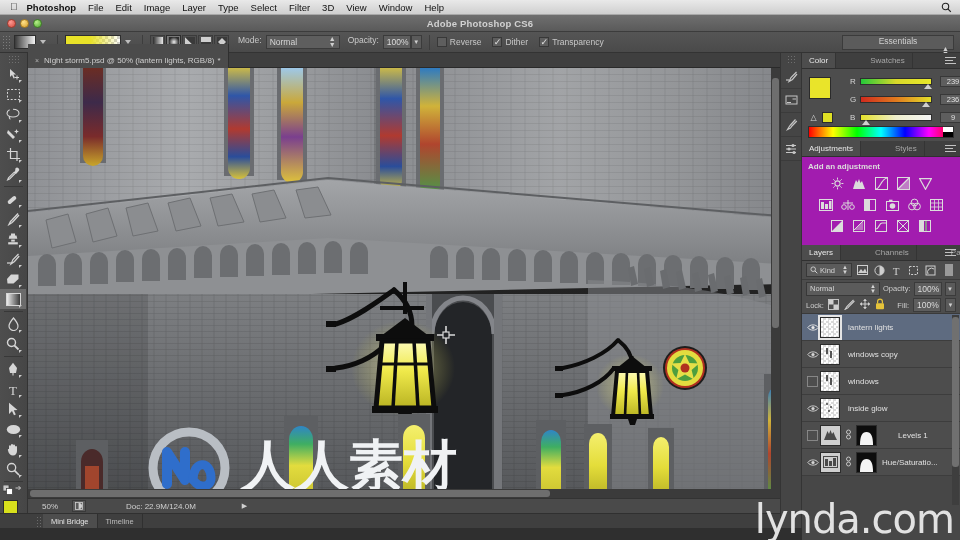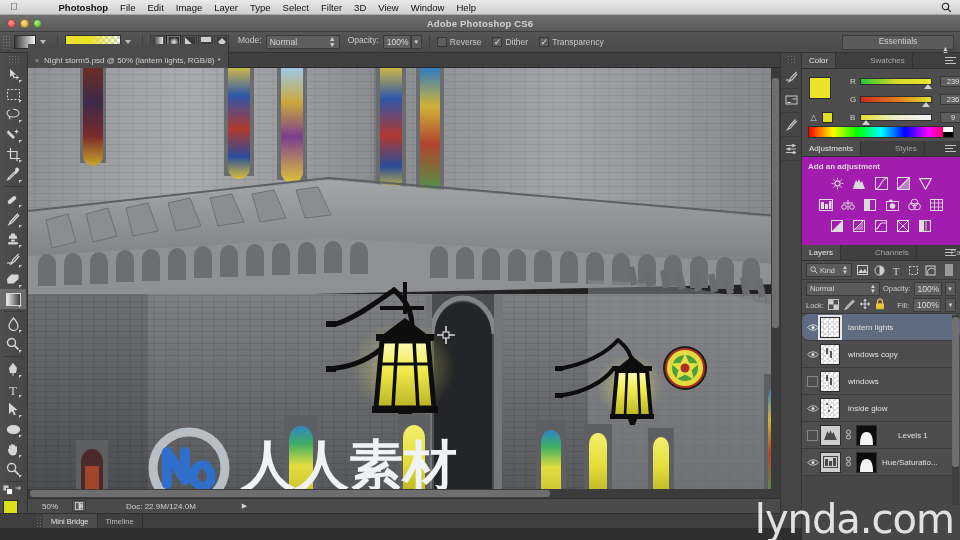--- a/index.html
+++ b/index.html
@@ -6,21 +6,21 @@
   html,body{ width:960px; height:540px; overflow:hidden; background:#2b2b2b;
              font-family:"Liberation Sans", sans-serif; }
   #app{ position:relative; width:960px; height:540px; background:#535353; }
 
   
   .osbar{ position:absolute; left:0; top:0; width:960px; height:15px;
           background:linear-gradient(#e9e9e9,#cfcfcf); border-bottom:1px solid #a8a8a8;
           display:flex; align-items:center; font-size:9.5px; color:#111; }
   .osbar .apple{ margin:0 9px 0 10px; font-size:10px; line-height:1; }
   .osbar .mi{ margin-right:12px; white-space:nowrap; }
-  .osbar .mi.bold{ font-weight:bold;margin-left:32px; }
+  .osbar .mi.bold{ font-weight:bold; }
   .osbar .spot{ position:absolute; right:8px; top:2px; }
 
   
   .titlebar{ position:absolute; left:0; top:15px; width:960px; height:17px;
              background:linear-gradient(#6f6f6f,#5a5a5a); border-bottom:1px solid #3c3c3c;
              display:flex; align-items:center; }
   .tl-lights{ display:flex; gap:4px; margin-left:7px; }
   .tl-lights i{ width:9px; height:9px; border-radius:50%; display:block; }
   .lt-red{ background:radial-gradient(circle at 35% 30%, #ff9a93, #d14b3f); border:1px solid #a33a2e;}
   .lt-yel{ background:radial-gradient(circle at 35% 30%, #ffe18a, #d9a02c); border:1px solid #a87c22;}
@@ -176,21 +176,21 @@
   .lp-blend{ height:17px; background:#4d4d4d; display:flex;align-items:center; padding:0 4px; gap:3px;
              font-size:7.5px;color:#cecece;}
   .blendsel{ width:74px;height:14px;background:#5b5b5b;border:1px solid #383838;color:#d6d6d6;
              font-size:7.5px;display:flex;align-items:center;padding:0 3px;position:relative;}
   .blendsel .st{ position:absolute;right:3px;font-size:6px;line-height:.8;}
   .lp-lock{ height:17px;background:#4d4d4d;display:flex;align-items:center;padding:0 4px;gap:4px;
             font-size:7.5px;color:#cecece; border-bottom:1px solid #3a3a3a;}
   .layerlist{ background:#4d4d4d; }
   .layerrow{ height:27px; display:flex; align-items:center; border-bottom:1px solid #3d3d3d;
              padding-left:3px; position:relative;}
-  .layerrow.sel{ background:#5e6b80;border-radius:7px; }
+  .layerrow.sel{ background:#5e6b80; }
   .eye{ width:15px; height:27px; display:flex; align-items:center; justify-content:center; }
   .thumb-chk{ width:20px;height:21px; border:1px solid #2c2c2c;
     background: repeating-conic-gradient(#d9d9d9 0% 25%, #fefefe 0% 50%) 0 0/5px 5px; position:relative;}
   .thumb-chk.act{ outline:2px solid #e4e4e4; outline-offset:0px; }
   .lname{ font-size:8px; color:#e0e0e0; margin-left:8px; }
   .maskthumb{ width:21px;height:21px;border:1px solid #2c2c2c; background:#000;
               display:flex;align-items:center;justify-content:center; margin-left:3px;}
   .linkico{ width:9px; text-align:center; font-size:8px; color:#d0d0d0; margin-left:3px;}
   .adjthumb{ width:21px;height:21px;border:1px solid #2c2c2c;background:#cfcfcf;
              display:flex;align-items:center;justify-content:center;}

